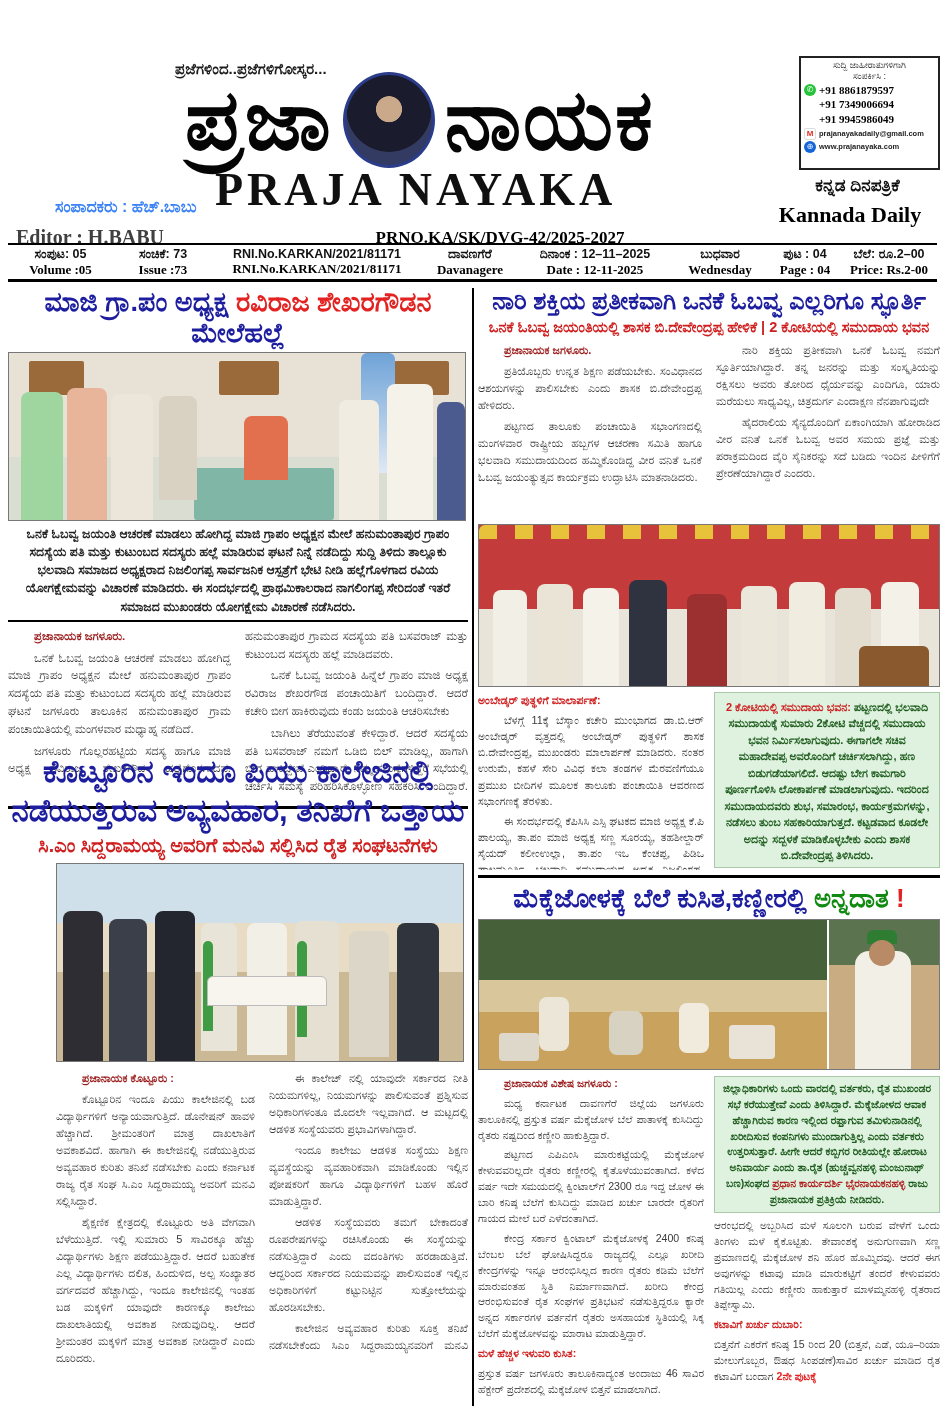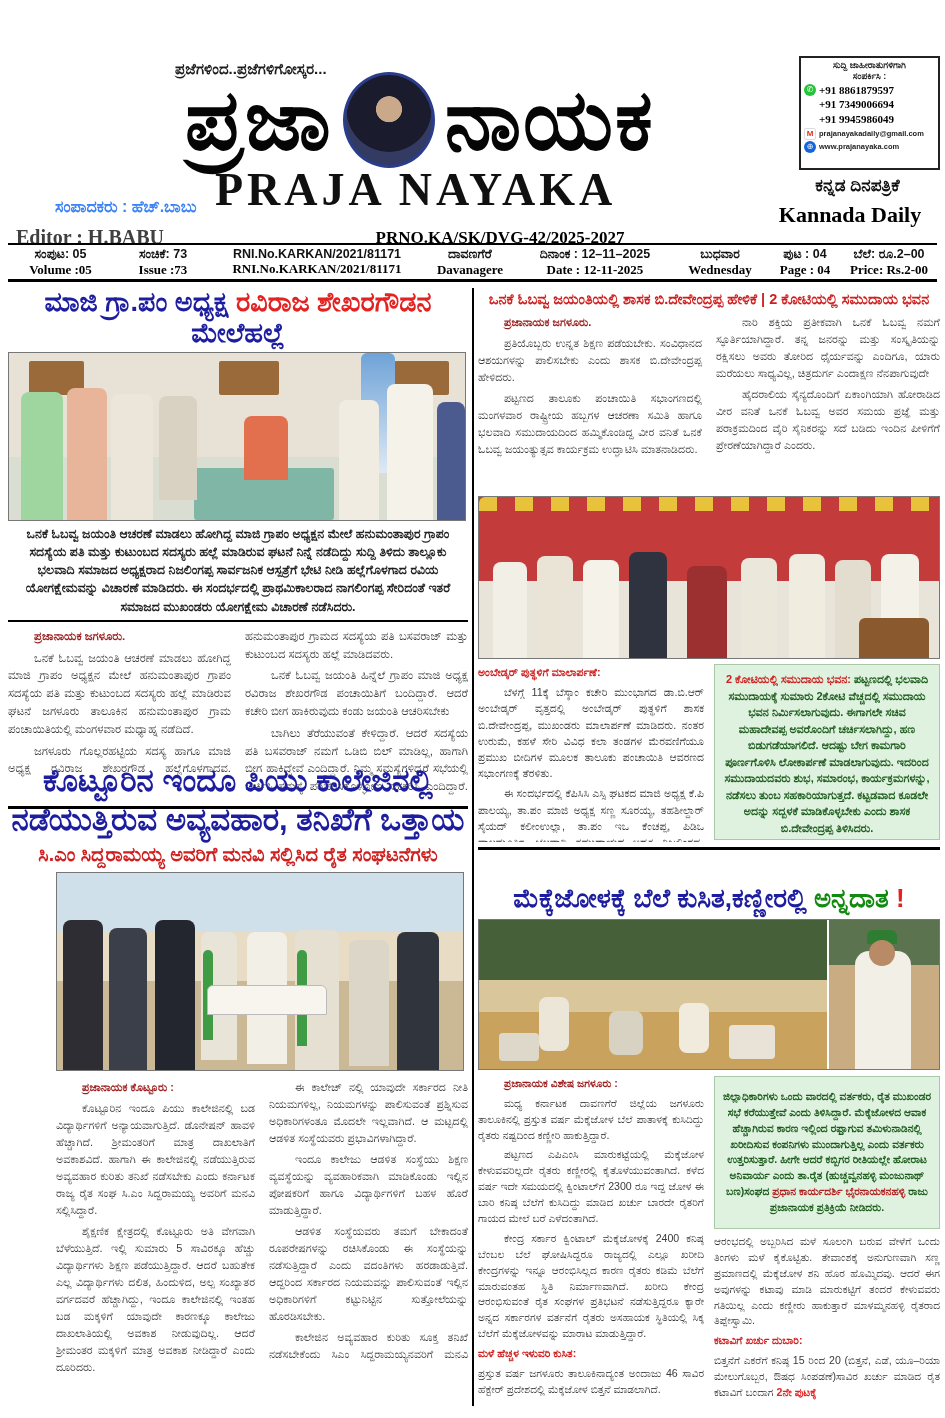--- a/index.html
+++ b/index.html
@@ -15,41 +15,41 @@
   #portrait { width:92px; height:96px; border-radius:50%; border:3px solid #2a3c8a; overflow:hidden;
               background:radial-gradient(circle at 50% 38%, #caa88a 0 18%, #1a1c2e 19% 60%, #343b63 61%); flex:0 0 auto; }
   #title-en { left:215px; top:163px; width:560px; font-family:"Liberation Serif",serif; font-size:46px; font-weight:bold; color:#101010; letter-spacing:4px; }
   #editor-kn { left:55px; top:198px; font-size:16px; font-weight:bold; color:#3b82f6; }
   #editor-en { left:16px; top:226px; font-family:"Liberation Serif",serif; font-size:20px; font-weight:bold; color:#404040; }
   #prno { left:300px; top:228px; width:400px; text-align:center; font-family:"Liberation Serif",serif; font-size:17px; font-weight:bold; color:#000; }
   #daily-kn { left:775px; top:176px; width:165px; text-align:center; font-size:17px; font-weight:bold; color:#111; }
   #daily-en { left:760px; top:202px; width:180px; text-align:center; font-family:"Liberation Serif",serif; font-size:22px; font-weight:bold; color:#000; }
 
   #contact-box { left:799px; top:56px; width:141px; height:114px; border:2px solid #222; padding:2px 3px; font-size:8.5px; line-height:1.25; }
-  #contact-box .c-head { text-align:center; font-weight:bold; color:#222; font-size:9px; }
+  #contact-box .c-head { text-align:center; font-weight:normal; color:#222; font-size:9px; }
   .c-row { display:flex; align-items:center; gap:3px; margin-top:1px; }
   .c-icon { width:12px; height:12px; border-radius:50%; color:#fff; font-size:8px; display:flex; align-items:center; justify-content:center; flex:0 0 auto; }
   .wa { background:#25c33a; }
   .gm { background:#fff; color:#e33022; font-weight:900; border:1px solid #ddd; border-radius:2px; }
   .gl { background:#1565d8; }
   .c-phone { font-family:"Liberation Serif",serif; font-weight:bold; font-size:11px; color:#000; }
   .c-mail { font-weight:bold; font-size:7.5px; color:#222; }
 
   
   #infobar { left:8px; top:243px; width:929px; height:39px; border-top:2px solid #000; border-bottom:3.5px solid #000;
              display:flex; align-items:stretch; }
   .ib-cell { flex:1 1 auto; display:flex; flex-direction:column; justify-content:center; text-align:center; padding:1px 2px; }
   .ib-kn { font-size:12.5px; font-weight:bold; color:#111; }
   .ib-en { font-size:13px; font-weight:bold; font-family:"Liberation Serif",serif; color:#000; }
   .w1{flex-basis:105px} .w2{flex-basis:100px} .w3{flex-basis:208px} .w4{flex-basis:98px} .w5{flex-basis:152px} .w6{flex-basis:98px} .w7{flex-basis:72px} .w8{flex-basis:96px}
 
   #v-divider { left:472px; top:288px; width:2px; height:1118px; background:#000; }
 
   
-  .hl-blue { color:#1d1d9f;margin-top:9px; }
+  .hl-blue { color:#1d1d9f; }
   .hl-red { color:#e32222; }
   .hl-green { color:#128a12; }
   .headline { text-align:center; font-weight:900; line-height:1.15; }
   .subhead { text-align:center; font-weight:bold; color:#cf1f1f; }
   .body-cols { column-gap:14px; font-size:11.5px; line-height:1.55; text-align:justify; color:#3a3a3a; overflow:hidden; }
   .body-cols p, .col p { margin-bottom:4px; text-indent:26px; }
   .dateline-inline { color:#9b1c1c; font-weight:bold; }
   .red-sub { color:#cf1f1f; font-weight:bold; text-indent:0 !important; }
   .pagelink { color:#e32222; font-weight:bold; }
   .thick-rule { border-top:3.5px solid #000; }
@@ -102,21 +102,21 @@
   #lower-c .col { width:226px; font-size:10.8px; line-height:1.5; text-align:justify; color:#3a3a3a; overflow:hidden; }
   #gbox-c { width:226px; height:176px; overflow:hidden; font-size:11px; }
   #rule-c { margin-top:5px; }
 
   
   #art-d { left:478px; top:884px; width:462px; }
   #hl-d { font-size:26px; }
   #photo-d { width:462px; height:151px; margin-top:5px; }
   #body-d { display:flex; gap:10px; margin-top:6px; height:325px; }
   #body-d .col { width:226px; font-size:10.6px; line-height:1.5; text-align:justify; color:#3a3a3a; overflow:hidden; }
-  #gbox-d { font-size:10.6px; margin-bottom:5px; padding:12px 6px; }
+  #gbox-d { font-size:10.6px; margin-bottom:5px; padding:4px 6px; }
 </style>
 </head>
 <body>
 
 <div>
   <div class="abs" id="tagline">ಪ್ರಜೆಗಳಿಂದ..ಪ್ರಜೆಗಳಿಗೋಸ್ಕರ...</div>
 
   <div class="abs" id="title-row">
     <span class="title-kn">ಪ್ರಜಾ</span>
     <span id="portrait"></span>
@@ -248,20 +248,21 @@
     <p>ಶೈಕ್ಷಣಿಕ ಕ್ಷೇತ್ರದಲ್ಲಿ ಕೊಟ್ಟೂರು ಅತಿ ವೇಗವಾಗಿ ಬೆಳೆಯುತ್ತಿದೆ. ಇಲ್ಲಿ ಸುಮಾರು 5 ಸಾವಿರಕ್ಕೂ ಹೆಚ್ಚು ವಿದ್ಯಾರ್ಥಿಗಳು ಶಿಕ್ಷಣ ಪಡೆಯುತ್ತಿದ್ದಾರೆ. ಆದರೆ ಬಹುತೇಕ ಎಲ್ಲ ವಿದ್ಯಾರ್ಥಿಗಳು ದಲಿತ, ಹಿಂದುಳಿದ, ಅಲ್ಪ ಸಂಖ್ಯಾತರ ವರ್ಗದವರೆ ಹೆಚ್ಚಾಗಿದ್ದು, ಇಂದೂ ಕಾಲೇಜಿನಲ್ಲಿ ಇಂತಹ ಬಡ ಮಕ್ಕಳಿಗೆ ಯಾವುದೇ ಕಾರಣಕ್ಕೂ ಕಾಲೇಜು ದಾಖಲಾತಿಯಲ್ಲಿ ಅವಕಾಶ ನೀಡುವುದಿಲ್ಲ. ಆದರೆ ಶ್ರೀಮಂತರ ಮಕ್ಕಳಿಗೆ ಮಾತ್ರ ಅವಕಾಶ ನೀಡಿದ್ದಾರೆ ಎಂದು ದೂರಿದರು.</p>
     <p>ಈ ಕಾಲೇಜ್ ನಲ್ಲಿ ಯಾವುದೇ ಸರ್ಕಾರದ ನೀತಿ ನಿಯಮಗಳಿಲ್ಲ, ನಿಯಮಗಳನ್ನು ಪಾಲಿಸುವಂತೆ ಪ್ರಶ್ನಿಸುವ ಅಧಿಕಾರಿಗಳಂತೂ ಮೊದಲೇ ಇಲ್ಲವಾಗಿದೆ. ಆ ಮಟ್ಟದಲ್ಲಿ ಆಡಳಿತ ಸಂಸ್ಥೆಯವರು ಪ್ರಭಾವಿಗಳಾಗಿದ್ದಾರೆ.</p>
     <p>ಇಂದೂ ಕಾಲೇಜು ಆಡಳಿತ ಸಂಸ್ಥೆಯು ಶಿಕ್ಷಣ ವ್ಯವಸ್ಥೆಯನ್ನು ವ್ಯವಹಾರಿಕವಾಗಿ ಮಾಡಿಕೊಂಡು ಇಲ್ಲಿನ ಪೋಷಕರಿಗೆ ಹಾಗೂ ವಿದ್ಯಾರ್ಥಿಗಳಿಗೆ ಬಹಳ ಹೊರೆ ಮಾಡುತ್ತಿದ್ದಾರೆ.</p>
     <p>ಆಡಳಿತ ಸಂಸ್ಥೆಯವರು ತಮಗೆ ಬೇಕಾದಂತೆ ರೂಪರೇಷಗಳನ್ನು ರಚಿಸಿಕೊಂಡು ಈ ಸಂಸ್ಥೆಯನ್ನು ನಡೆಸುತ್ತಿದ್ದಾರೆ ಎಂದು ವದಂತಿಗಳು ಹರಡಾಡುತ್ತಿವೆ. ಆದ್ದರಿಂದ ಸರ್ಕಾರದ ನಿಯಮವನ್ನು ಪಾಲಿಸುವಂತೆ ಇಲ್ಲಿನ ಅಧಿಕಾರಿಗಳಿಗೆ ಕಟ್ಟುನಿಟ್ಟಿನ ಸುತ್ತೋಲೆಯನ್ನು ಹೊರಡಿಸಬೇಕು.</p>
     <p>ಕಾಲೇಜಿನ ಅವ್ಯವಹಾರ ಕುರಿತು ಸೂಕ್ತ ತನಿಖೆ ನಡೆಸಬೇಕೆಂದು ಸಿಎಂ ಸಿದ್ದರಾಮಯ್ಯನವರಿಗೆ ಮನವಿ ಪತ್ರದಲ್ಲಿ ಒತ್ತಾಯಿಸಿದ್ದಾರೆ.</p>
 
   </div>
 </div>
 
 <div class="abs" id="art-c">
+  <div class="headline hl-blue" id="hl-c">ನಾರಿ ಶಕ್ತಿಯ ಪ್ರತೀಕವಾಗಿ ಒನಕೆ ಓಬವ್ವ ಎಲ್ಲರಿಗೂ ಸ್ಫೂರ್ತಿ</div>
   <div class="subhead" id="sub-c">ಒನಕೆ ಓಬವ್ವ ಜಯಂತಿಯಲ್ಲಿ ಶಾಸಕ ಬಿ.ದೇವೇಂದ್ರಪ್ಪ ಹೇಳಿಕೆ | 2 ಕೋಟಿಯಲ್ಲಿ ಸಮುದಾಯ ಭವನ</div>
   <div class="body-cols" id="body-c">
     <p><span class="dateline-inline">ಪ್ರಜಾನಾಯಕ ಜಗಳೂರು.</span></p>
     <p>ಪ್ರತಿಯೊಬ್ಬರು ಉನ್ನತ ಶಿಕ್ಷಣ ಪಡೆಯಬೇಕು. ಸಂವಿಧಾನದ ಆಶಯಗಳನ್ನು ಪಾಲಿಸಬೇಕು ಎಂದು ಶಾಸಕ ಬಿ.ದೇವೇಂದ್ರಪ್ಪ ಹೇಳಿದರು.</p>
     <p>ಪಟ್ಟಣದ ತಾಲೂಕು ಪಂಚಾಯಿತಿ ಸಭಾಂಗಣದಲ್ಲಿ ಮಂಗಳವಾರ ರಾಷ್ಟ್ರೀಯ ಹಬ್ಬಗಳ ಆಚರಣಾ ಸಮಿತಿ ಹಾಗೂ ಭಲವಾದಿ ಸಮುದಾಯದಿಂದ ಹಮ್ಮಿಕೊಂಡಿದ್ದ ವೀರ ವನಿತೆ ಒನಕೆ ಓಬವ್ವ ಜಯಂತ್ಯುತ್ಸವ ಕಾರ್ಯಕ್ರಮ ಉದ್ಘಾಟಿಸಿ ಮಾತನಾಡಿದರು.</p>
     <p>ನಾರಿ ಶಕ್ತಿಯ ಪ್ರತೀಕವಾಗಿ ಒನಕೆ ಓಬವ್ವ ನಮಗೆ ಸ್ಫೂರ್ತಿಯಾಗಿದ್ದಾರೆ. ತನ್ನ ಜನರನ್ನು ಮತ್ತು ಸಂಸ್ಕೃತಿಯನ್ನು ರಕ್ಷಿಸಲು ಅವರು ತೋರಿದ ಧೈರ್ಯವನ್ನು ಎಂದಿಗೂ, ಯಾರು ಮರೆಯಲು ಸಾಧ್ಯವಿಲ್ಲ, ಚಿತ್ರದುರ್ಗ ಎಂದಾಕ್ಷಣ ನೆನಪಾಗುವುದೇ</p>
     <p>ಹೈದರಾಲಿಯ ಸೈನ್ಯದೊಂದಿಗೆ ಏಕಾಂಗಿಯಾಗಿ ಹೋರಾಡಿದ ವೀರ ವನಿತೆ ಒನಕೆ ಓಬವ್ವ ಅವರ ಸಮಯ ಪ್ರಜ್ಞೆ ಮತ್ತು ಪರಾಕ್ರಮದಿಂದ ವೈರಿ ಸೈನಿಕರನ್ನು ಸದೆ ಬಡಿದು ಇಂದಿನ ಪೀಳಿಗೆಗೆ ಪ್ರೇರಣೆಯಾಗಿದ್ದಾರೆ ಎಂದರು.</p>
 
   </div>
   <div class="photo" id="photo-c">

